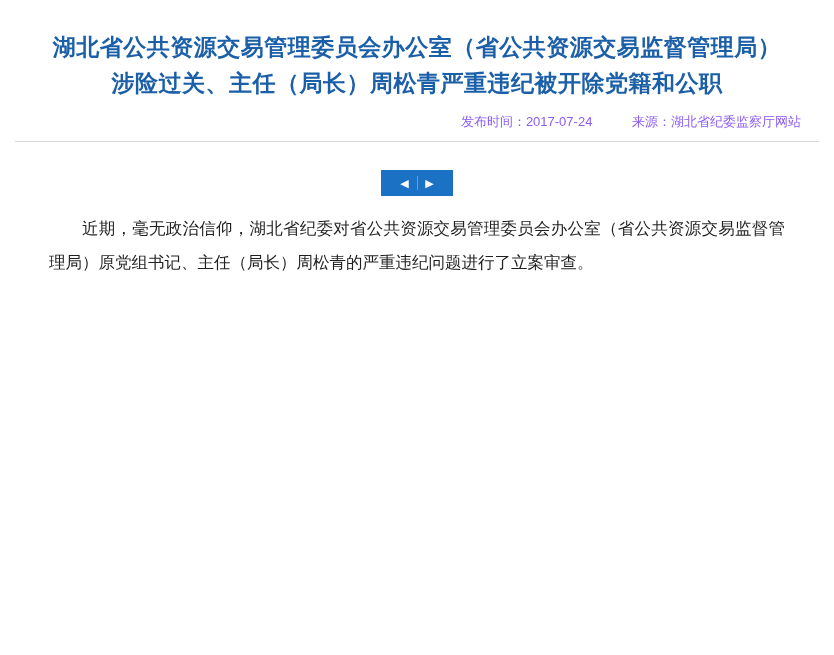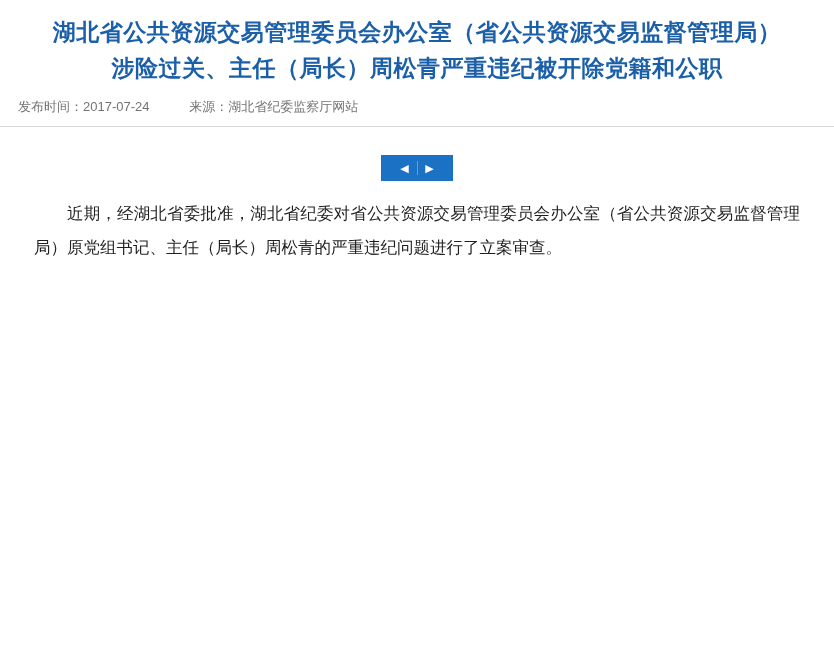--- a/index.html
+++ b/index.html
@@ -12,40 +12,40 @@
     background: #ffffff;
     font-family: "Liberation Sans", sans-serif;
     color: #222;
     overflow: hidden;
   }
   .page {
     position: relative;
     width: 834px;
     height: 655px;
     box-sizing: border-box;
-    padding: 0;
+    padding: 15px;
   }
   .article-title {
     margin: 0;
     padding: 14px 36px 6px 36px;
     text-align: center;
     color: #1a5fa8;
     font-size: 23px;
     font-weight: bold;
     line-height: 36px;
     letter-spacing: 0.5px;
   }
   .title-line {
     display: block;
   }
   .meta-row {
     margin-top: 6px;
-    text-align: left;
+    text-align: right;
     font-size: 13px;
-    color: #737373;
+    color: #8b5cf6;
     padding-bottom: 10px;
   }
   .meta-item {
     display: inline-block;
     margin: 0 18px;
   }
   .divider {
     border: 0;
     border-top: 1px solid #d9d9d9;
     margin: 0 0 0 0;
@@ -107,16 +107,16 @@
 
   <hr class="divider">
 
   <div class="pager">
     <div class="pager-btn">◀</div>
     <div class="pager-sep"></div>
     <div class="pager-btn">▶</div>
   </div>
 
   <div class="content">
-    <p>近期，经湖北省委批准，湖北省纪委对省公共资源交易管理委员会办公室（省公共资源交易监督管理局）原党组书记、主任（局长）周松青的严重违纪问题进行了立案审查。</p>
+    <p>近期，毫无政治信仰，湖北省纪委对省公共资源交易管理委员会办公室（省公共资源交易监督管理局）原党组书记、主任（局长）周松青的严重违纪问题进行了立案审查。</p>
   </div>
 
 </div>
 
 </body></html>

